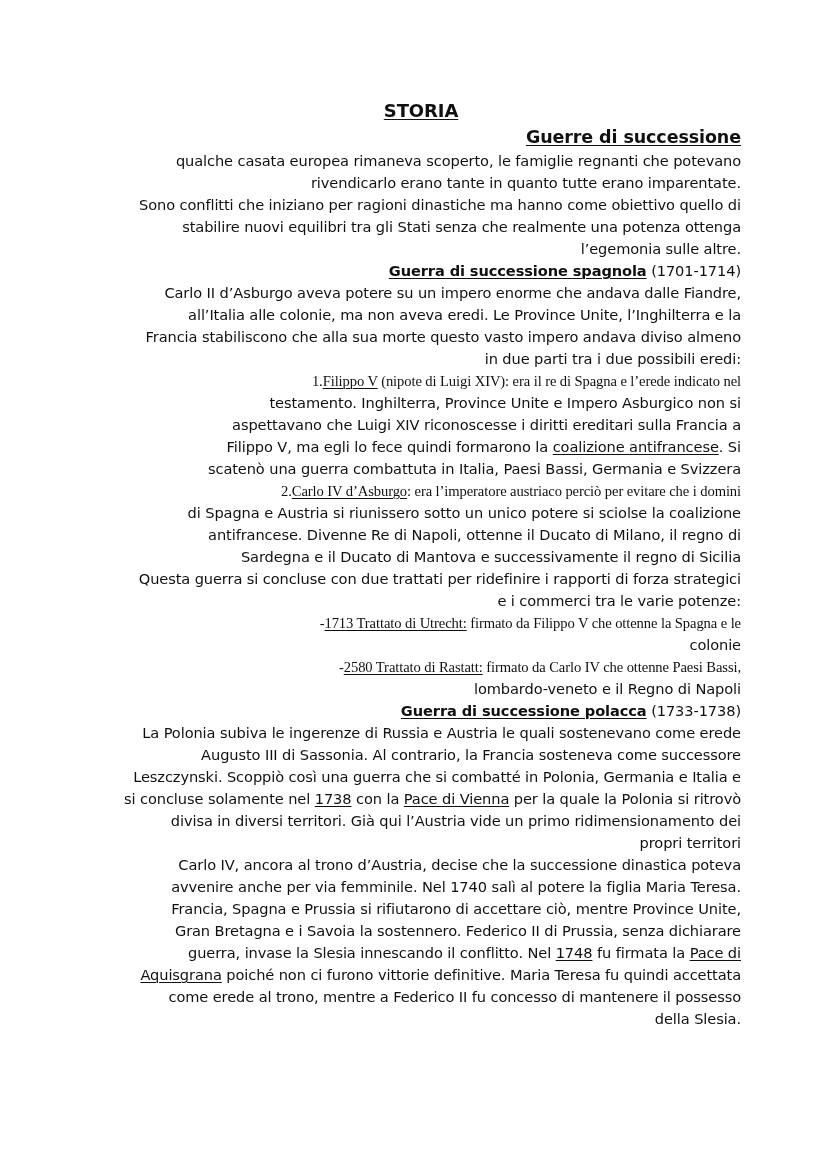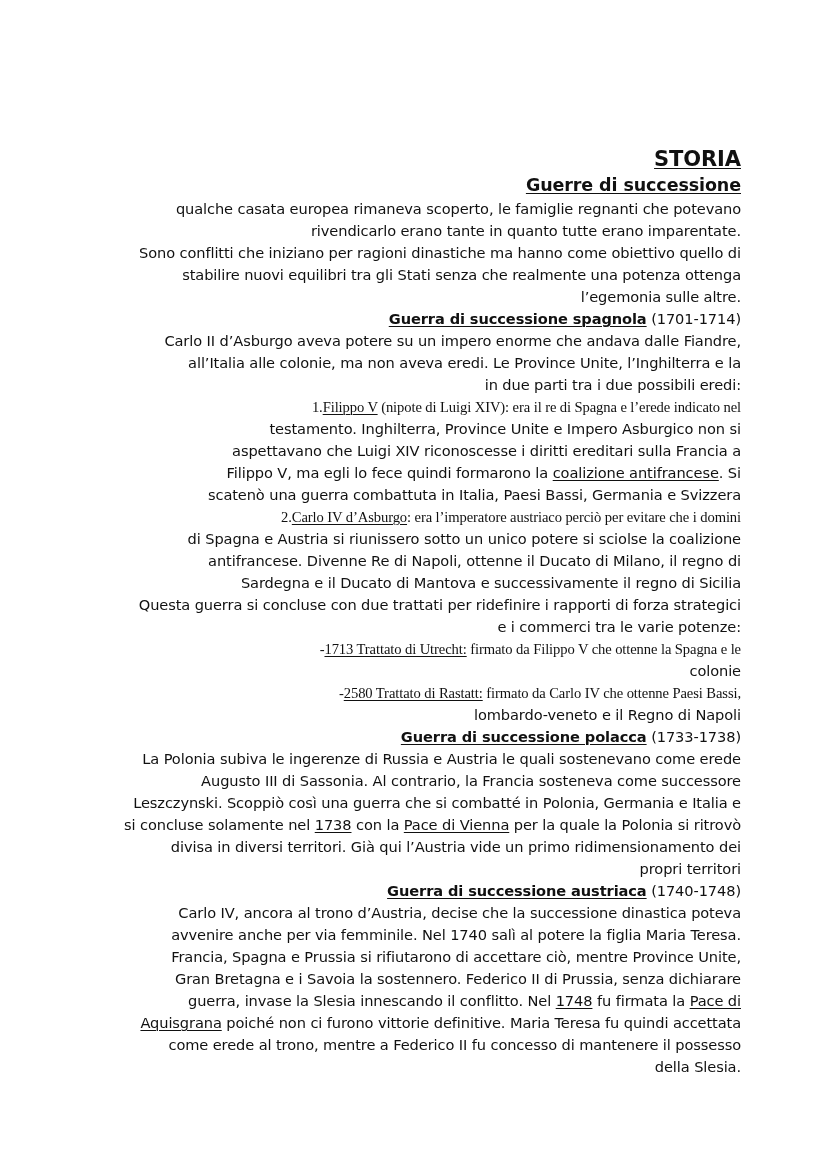--- a/index.html
+++ b/index.html
@@ -4,21 +4,21 @@
   <style>
     html, body { margin: 0; padding: 0; background: #ffffff; }
     body { width: 828px; height: 1169px; position: relative; overflow: hidden; }
     .page {
       position: absolute; left: 101px; top: 100px; width: 640px;
       font-family: "DejaVu Sans", "Liberation Sans", sans-serif;
       font-size: 14.6px; color: #111111; line-height: 22px;
       letter-spacing: -0.1px;
     }
     .line { white-space: nowrap; height: 22px; text-align: right; }
-    .title { text-align: right; font-weight: bold; font-size: 21px; height: 24px; margin-top: 48px; }
+    .title { text-align: center; font-weight: bold; font-size: 18px; height: 24px; }
     .title span, .h1 span.u, .h2 span.u, .u { text-decoration: underline; text-underline-offset: 2px; text-decoration-thickness: 1px; }
     .h1 { font-weight: bold; font-size: 17.5px; height: 26px; line-height: 26px; }
     .h2 .u { font-weight: bold; }
     .ind1 { padding-left: 23px; font-family: Liberation Serif, serif; }
     .ind2 { padding-left: 48px; }
     .marker { display: inline-block; width: 25px; }
   </style>
 </head>
 <body>
 
@@ -31,20 +31,21 @@
     <div class="line">rivendicarlo erano tante in quanto tutte erano imparentate.</div>
     <div class="line">Sono conflitti che iniziano per ragioni dinastiche ma hanno come obiettivo quello di</div>
     <div class="line">stabilire nuovi equilibri tra gli Stati senza che realmente una potenza ottenga</div>
     <div class="line">l’egemonia sulle altre.</div>
   </div>
 
   <div class="line h2"><span class="u">Guerra di successione spagnola</span> <span>(1701-1714)</span></div>
   <div>
     <div class="line">Carlo II d’Asburgo aveva potere su un impero enorme che andava dalle Fiandre,</div>
     <div class="line">all’Italia alle colonie, ma non aveva eredi. Le Province Unite, l’Inghilterra e la</div>
+    <div class="line">Francia stabiliscono che alla sua morte questo vasto impero andava diviso almeno</div>
     <div class="line">in due parti tra i due possibili eredi:</div>
   </div>
 
   <div>
     <div>
       <div class="line ind1"><span class="marker">1.</span><span class="u">Filippo V</span><span> (nipote di Luigi XIV): era il re di Spagna e l’erede indicato nel</span></div>
       <div class="line ind2">testamento. Inghilterra, Province Unite e Impero Asburgico non si</div>
       <div class="line ind2">aspettavano che Luigi XIV riconoscesse i diritti ereditari sulla Francia a</div>
       <div class="line ind2"><span>Filippo V, ma egli lo fece quindi formarono la </span><span class="u">coalizione antifrancese</span><span>. Si</span></div>
       <div class="line ind2">scatenò una guerra combattuta in Italia, Paesi Bassi, Germania e Svizzera</div>
@@ -74,21 +75,20 @@
   <div class="line h2"><span class="u">Guerra di successione polacca</span> <span>(1733-1738)</span></div>
   <div>
     <div class="line">La Polonia subiva le ingerenze di Russia e Austria le quali sostenevano come erede</div>
     <div class="line">Augusto III di Sassonia. Al contrario, la Francia sosteneva come successore</div>
     <div class="line">Leszczynski. Scoppiò così una guerra che si combatté in Polonia, Germania e Italia e</div>
     <div class="line"><span>si concluse solamente nel </span><span class="u">1738</span><span> con la </span><span class="u">Pace di Vienna</span><span> per la quale la Polonia si ritrovò</span></div>
     <div class="line">divisa in diversi territori. Già qui l’Austria vide un primo ridimensionamento dei</div>
     <div class="line">propri territori</div>
   </div>
 
-  <div class="line h2"><span class="u">Guerra di successione austriaca</span> <span>(1740-1748)</span></div>
   <div>
     <div class="line">Carlo IV, ancora al trono d’Austria, decise che la successione dinastica poteva</div>
     <div class="line">avvenire anche per via femminile. Nel 1740 salì al potere la figlia Maria Teresa.</div>
     <div class="line">Francia, Spagna e Prussia si rifiutarono di accettare ciò, mentre Province Unite,</div>
     <div class="line">Gran Bretagna e i Savoia la sostennero. Federico II di Prussia, senza dichiarare</div>
     <div class="line"><span>guerra, invase la Slesia innescando il conflitto. Nel </span><span class="u">1748</span><span> fu firmata la </span><span class="u">Pace di</span></div>
     <div class="line"><span class="u">Aquisgrana</span><span> poiché non ci furono vittorie definitive. Maria Teresa fu quindi accettata</span></div>
     <div class="line">come erede al trono, mentre a Federico II fu concesso di mantenere il possesso</div>
     <div class="line">della Slesia.</div>
   </div>

